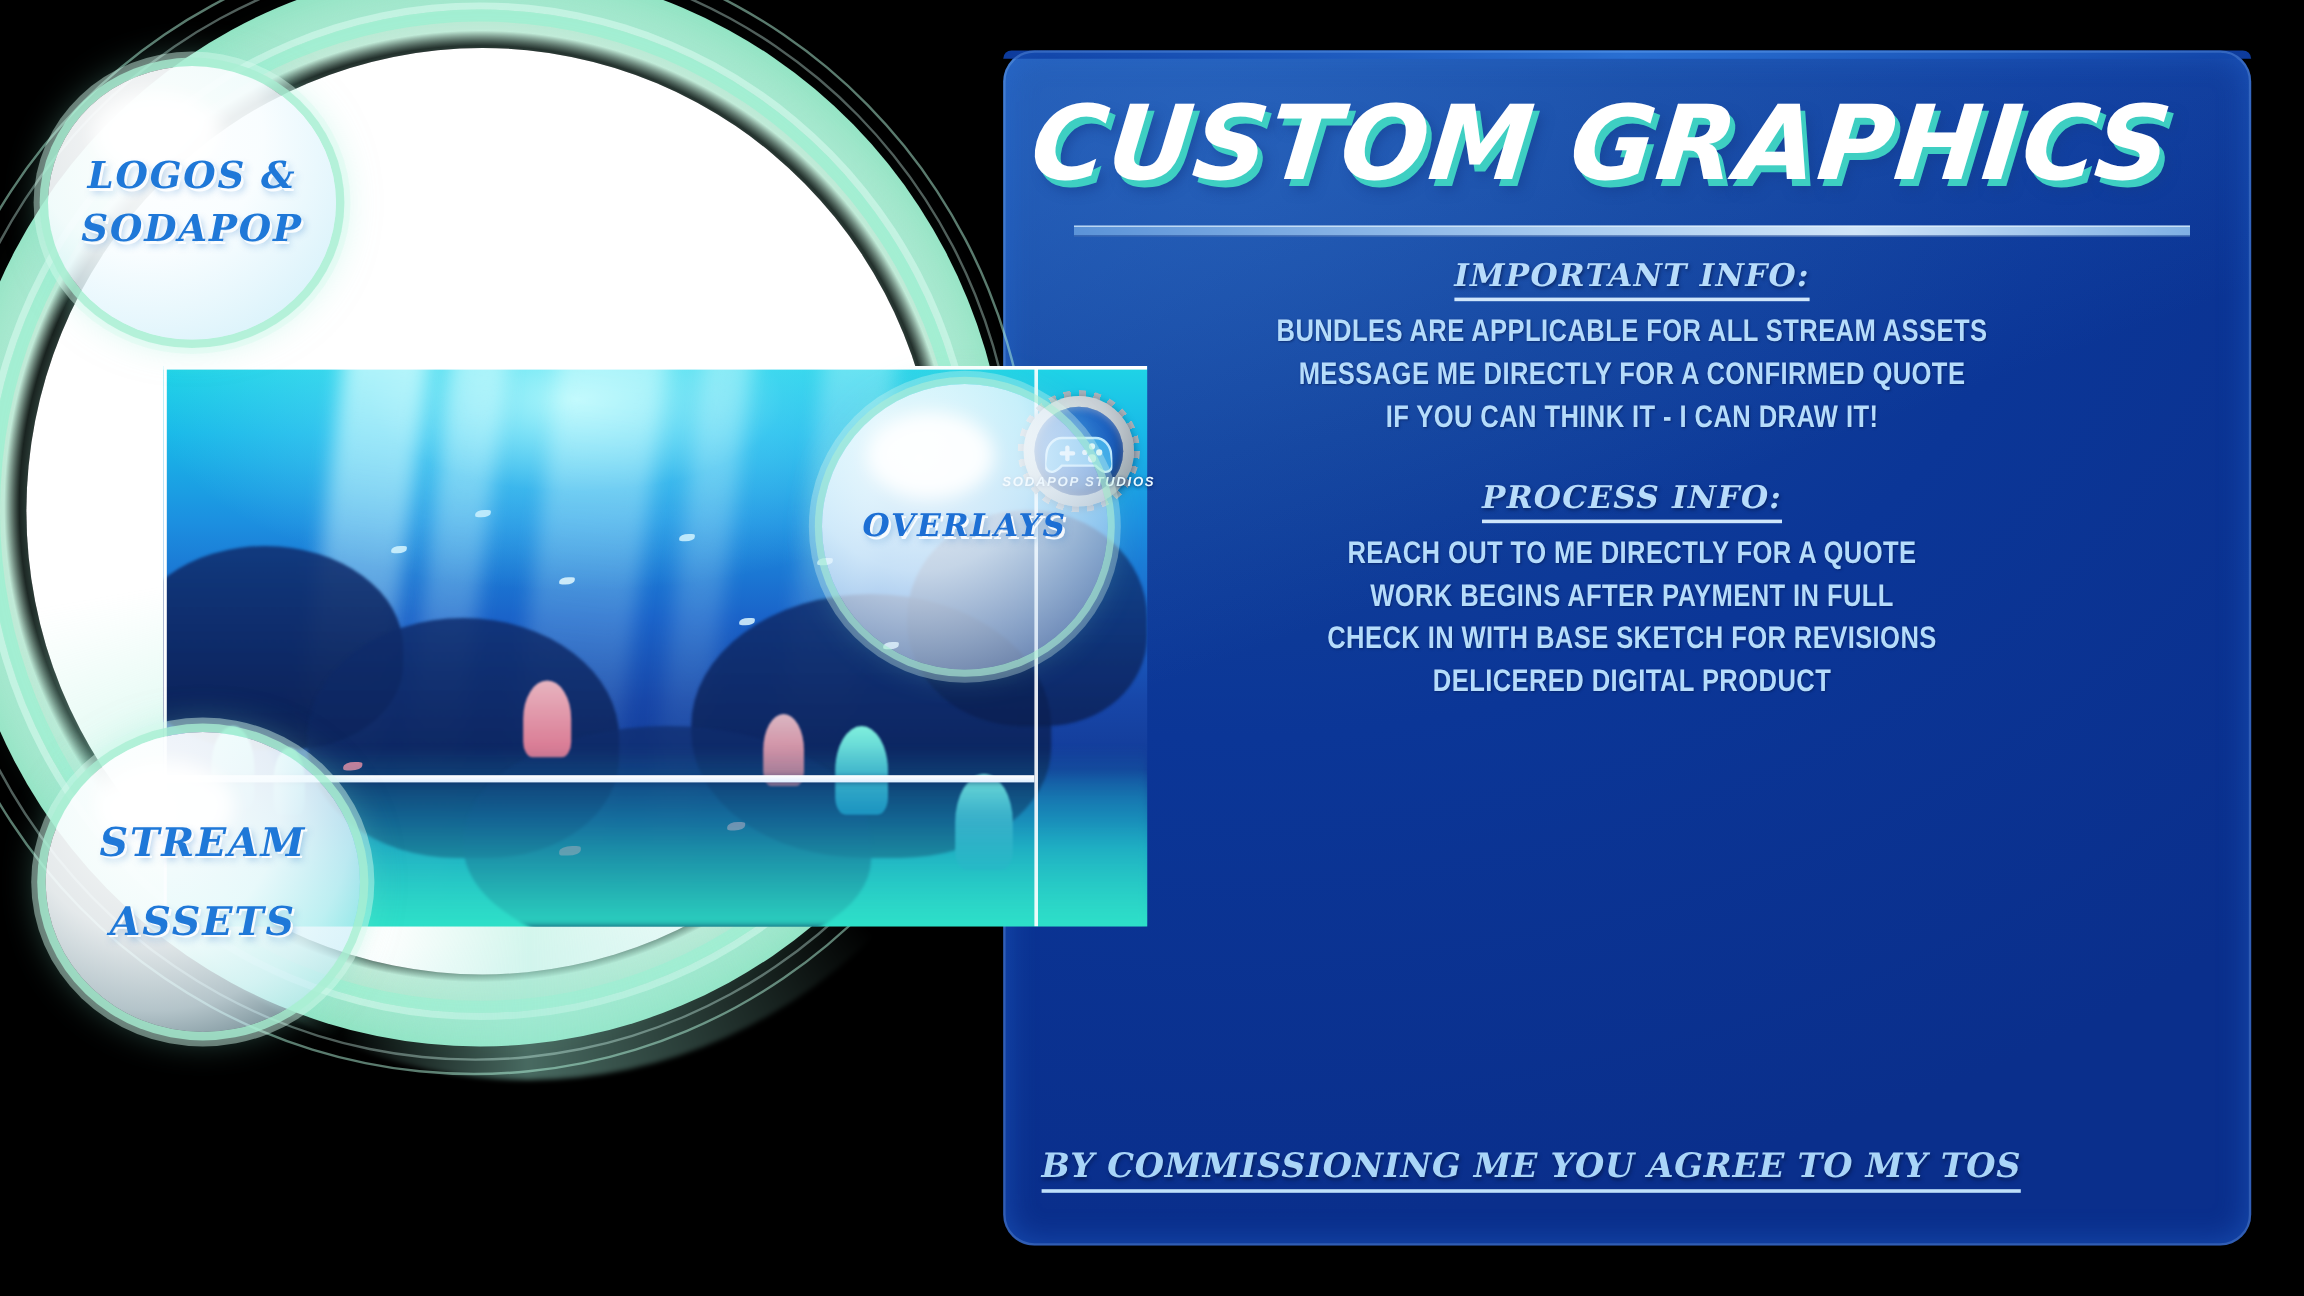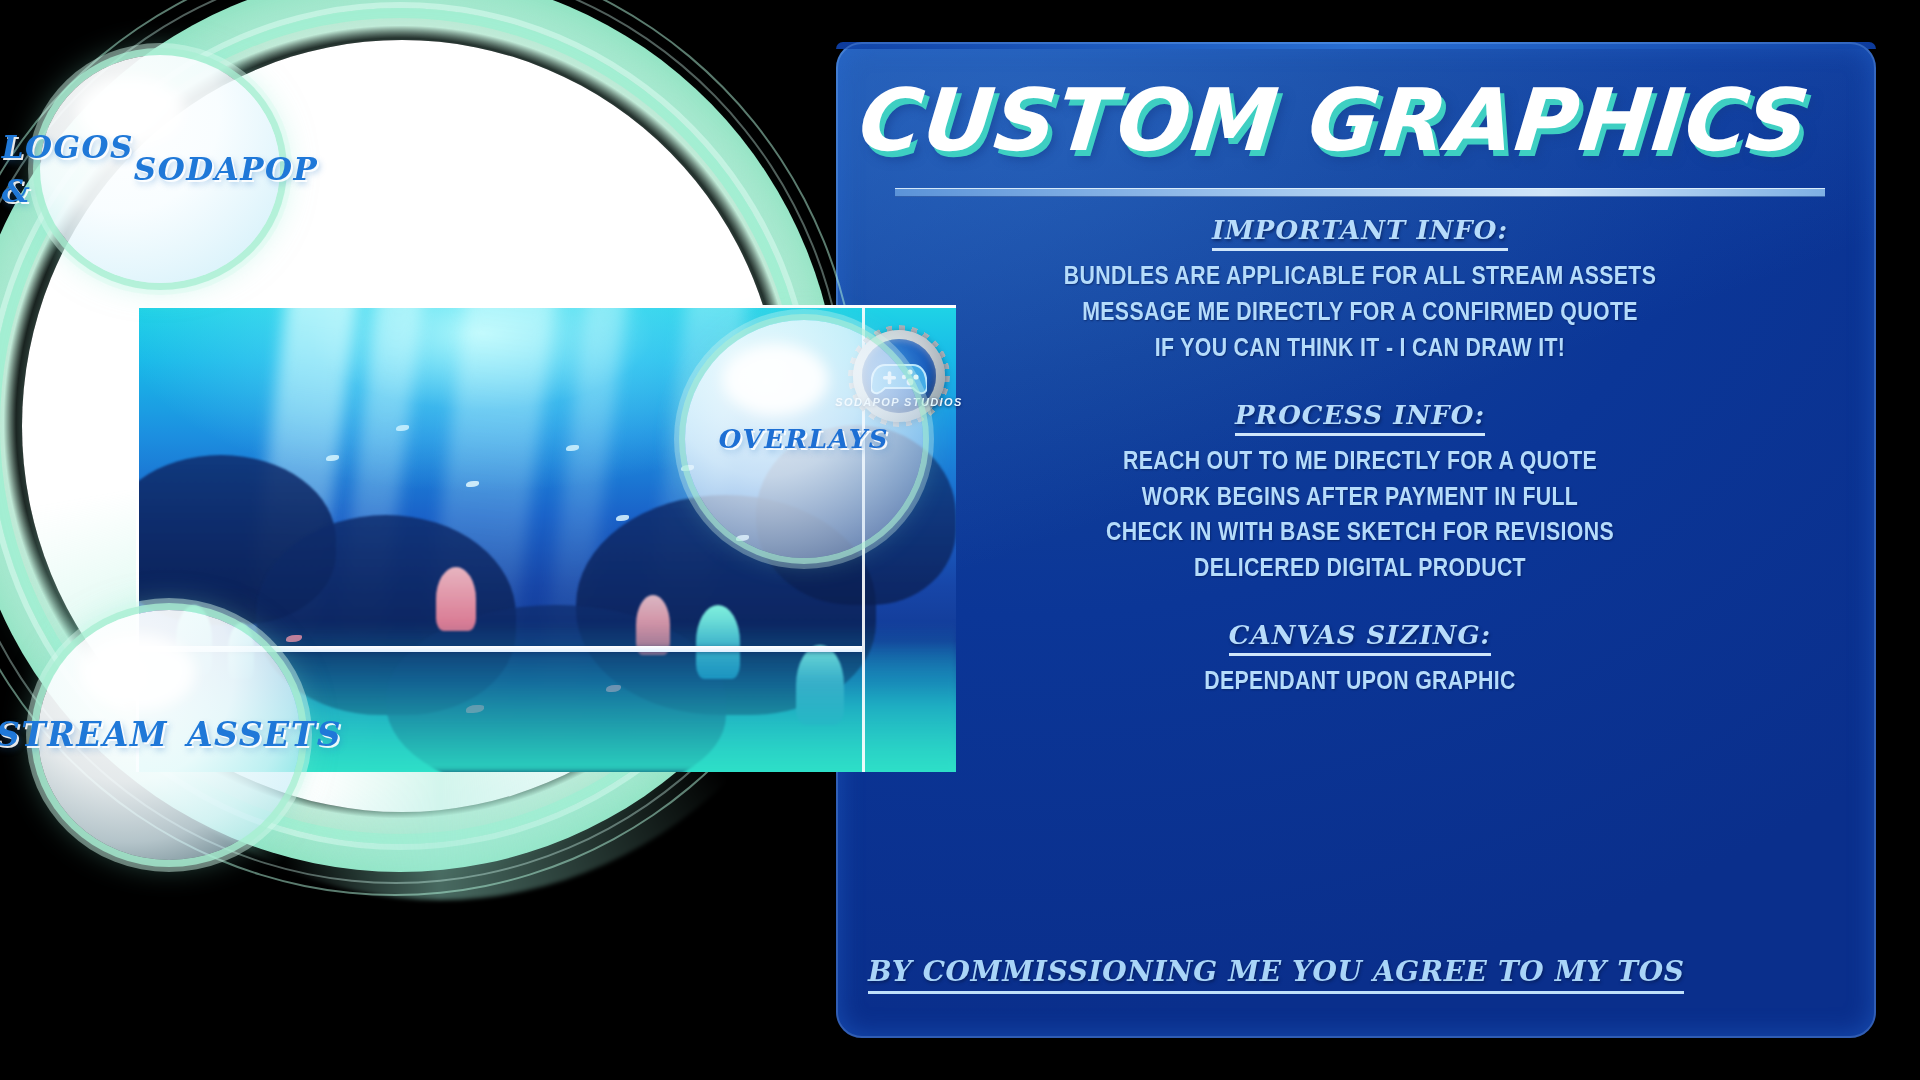--- a/index.html
+++ b/index.html
@@ -212,21 +212,21 @@
   
   .bubble{
     position:absolute; border-radius:50%;
     background:
       radial-gradient(circle at 34% 26%, rgba(255,255,255,.98) 0%, rgba(248,253,255,.92) 42%,
         rgba(225,245,252,.80) 66%, rgba(196,235,248,.62) 82%, rgba(175,225,245,.45) 100%);
     box-shadow:
       0 0 0 7px rgba(168,238,210,.78),
       0 0 0 12px rgba(215,250,238,.45),
       0 0 34px rgba(130,230,205,.55);
-    display:flex; flex-direction:row; align-items:center; justify-content:center;
+    display:flex; flex-direction:column; align-items:center; justify-content:center;
     text-align:left;
   }
   .bubble::before{
     content:""; position:absolute; left:16%; top:10%; width:44%; height:30%;
     border-radius:50%; background:rgba(255,255,255,.9); filter:blur(7px);
   }
   .bubble .lbl{
     position:relative;
     font-family:"DejaVu Serif", serif;
     font-style:italic; font-weight:bold;
@@ -282,24 +282,20 @@
     </div>
 
     <div class="blk">
       <div class="blk-head">PROCESS INFO:</div>
       <div class="blk-line">REACH OUT TO ME DIRECTLY FOR A QUOTE</div>
       <div class="blk-line">WORK BEGINS AFTER PAYMENT IN FULL</div>
       <div class="blk-line">CHECK IN WITH BASE SKETCH FOR REVISIONS</div>
       <div class="blk-line">DELICERED DIGITAL PRODUCT</div>
     </div>
 
-    <div class="blk">
-      <div class="blk-head">CANVAS SIZING:</div>
-      <div class="blk-line">DEPENDANT UPON GRAPHIC</div>
-    </div>
 
   </div>
 
   <div class="tos">
     <span class="txt">BY COMMISSIONING ME YOU AGREE TO MY TOS</span>
   </div>
 
   <div class="ring-outer"></div>
   <div class="ring-mid"></div>
   <div class="disc-white"></div>

